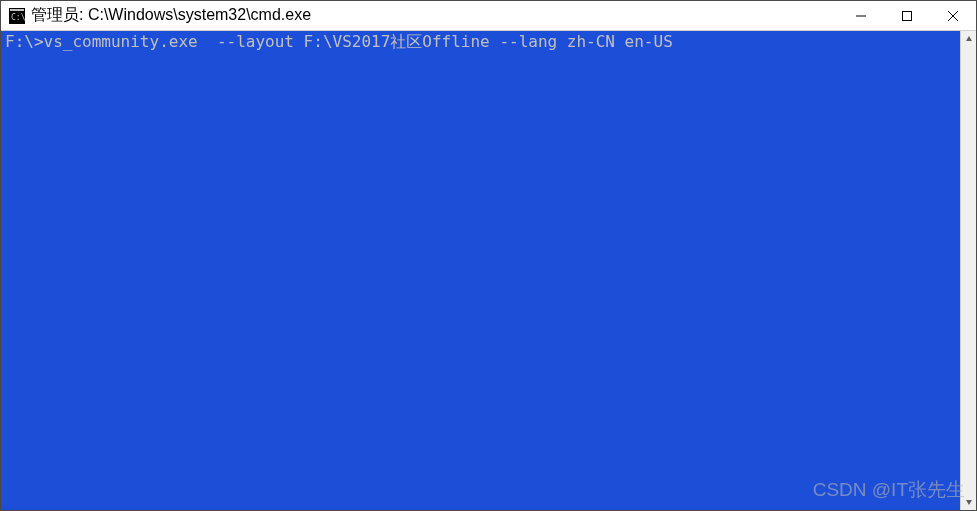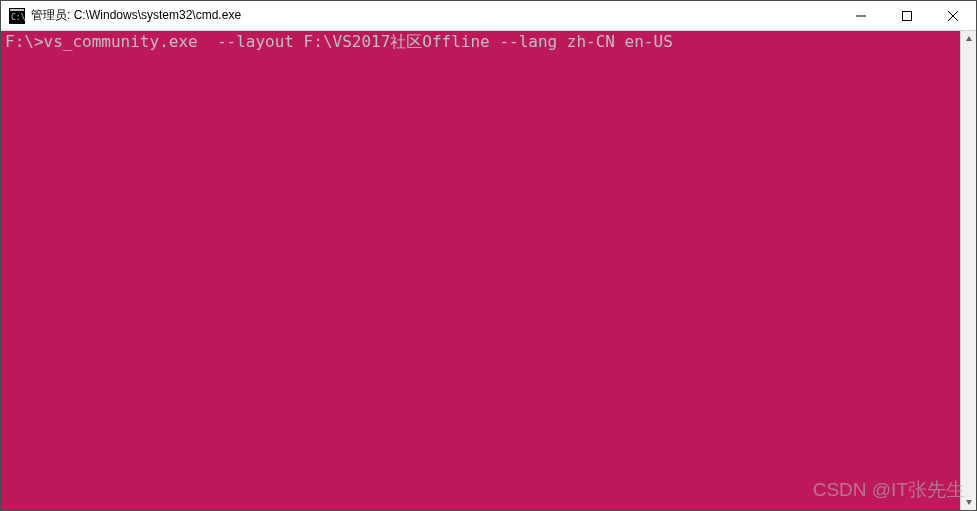--- a/index.html
+++ b/index.html
@@ -39,21 +39,21 @@
       display: flex;
       align-items: center;
       justify-content: center;
     }
     .titlebar-icon svg {
       width: 16px;
       height: 16px;
     }
     .titlebar-text {
       flex: 1;
-      font-size: 12px;
+      font-size: 16px;
       color: #000000;
       white-space: nowrap;
       overflow: hidden;
     }
     .titlebar-controls {
       display: flex;
       height: 100%;
     }
     .titlebar-btn {
       width: 46px;
@@ -65,21 +65,21 @@
       border: none;
       cursor: pointer;
     }
     .titlebar-btn svg {
       width: 10px;
       height: 10px;
     }
     .terminal-area {
       flex: 1;
       display: flex;
-      background: #be185d;
+      background: #1d4ed8;
       overflow: hidden;
     }
     .terminal-content {
       flex: 1;
       padding: 2px 4px;
       font-family: "NSimSun", "SimSun", "Consolas", monospace;
       font-size: 16px;
       line-height: 18px;
       color: #c0c0c0;
       white-space: pre;

